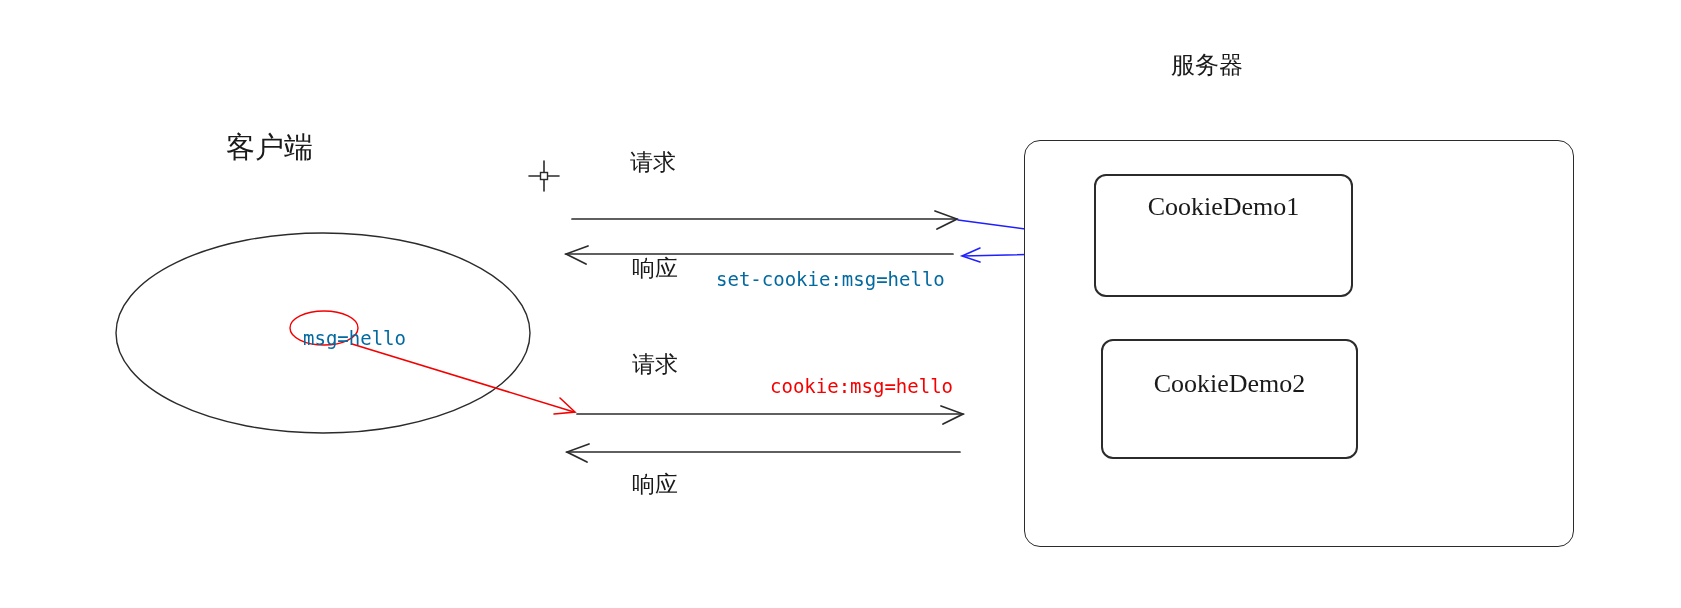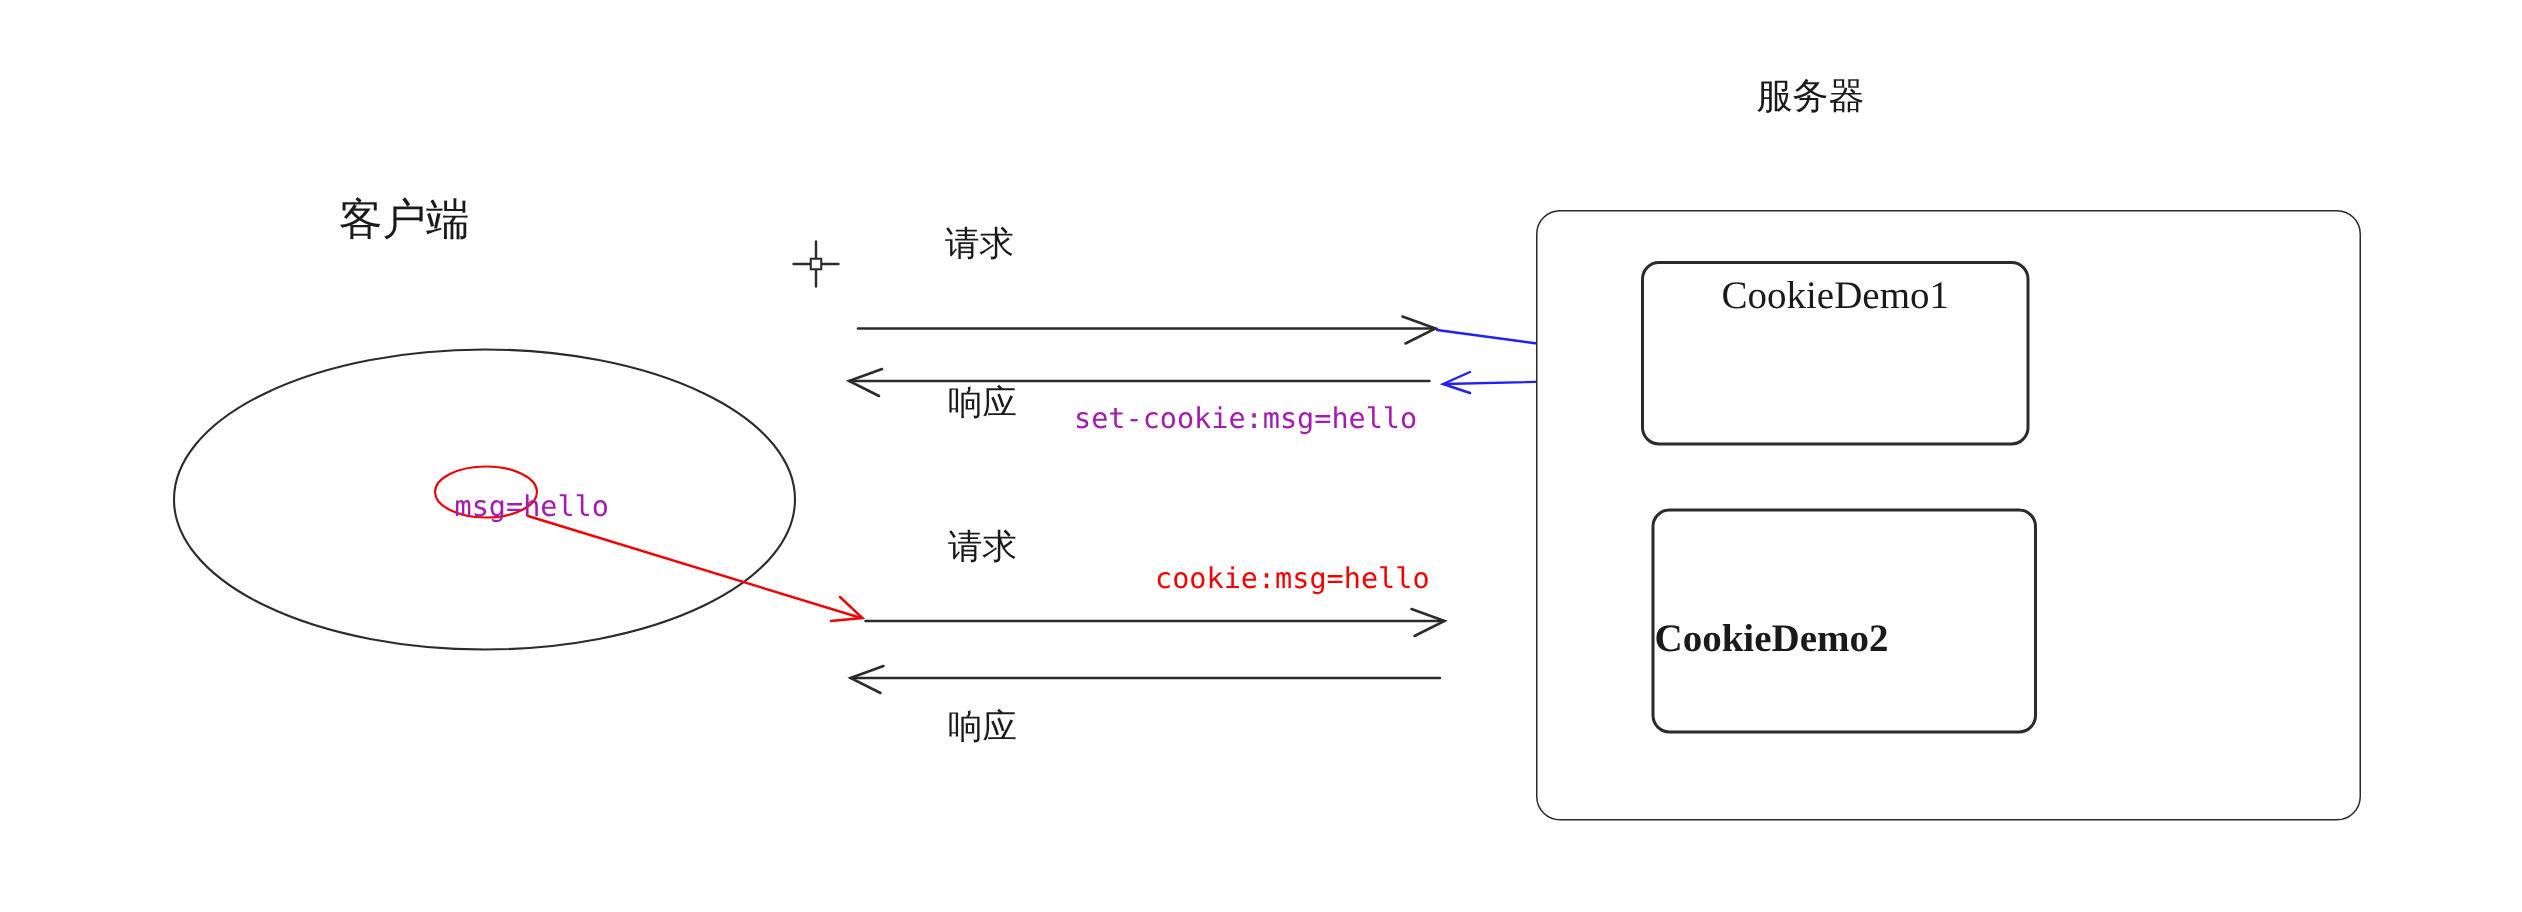--- a/index.html
+++ b/index.html
@@ -29,49 +29,49 @@
   }
   .cjk {
     font-family: "Liberation Serif", "DejaVu Serif", serif;
     font-size: 23px;
     color: #1a1a1a;
   }
   .code {
     font-family: "DejaVu Sans Mono", "Liberation Mono", monospace;
     font-size: 19px;
   }
-  .blue-text { color: #a21caf; }
+  .blue-text { color: #0369a1; }
   .red-text  { color: #f40000; }
   .box {
     position: absolute;
     box-sizing: border-box;
     border: 2px solid #2b2b2b;
     background: #ffffff;
   }
   #server-box {
     left: 1024px; top: 140px;
     width: 550px; height: 407px;
     border-radius: 16px;
     border-width: 1.5px;
   }
   #servlet1-box {
     left: 1094px; top: 174px;
     width: 259px; height: 123px;
     border-radius: 12px;
     display: flex; flex-direction: column;
     align-items: center; justify-content: flex-start;
+    padding-top: 10px;
   }
   #servlet2-box {
     left: 1101px; top: 339px;
-    width: 257px; height: 150px;
+    width: 257px; height: 120px;
     border-radius: 12px;
-    display: flex; flex-direction: row;
+    display: flex; flex-direction: column;
     align-items: center; justify-content: flex-start;
     padding-top: 22px;
-    font-weight: bold;
   }
   .servlet-line {
     font-family: "Liberation Serif", "DejaVu Serif", serif;
     font-size: 26px;
     line-height: 41px;
     color: #1a1a1a;
     white-space: nowrap;
   }
   #server-label  { left: 1171px; top: 52px;  font-size: 24px; }
   #client-label  { left: 226px;  top: 132px; font-size: 29px; }

